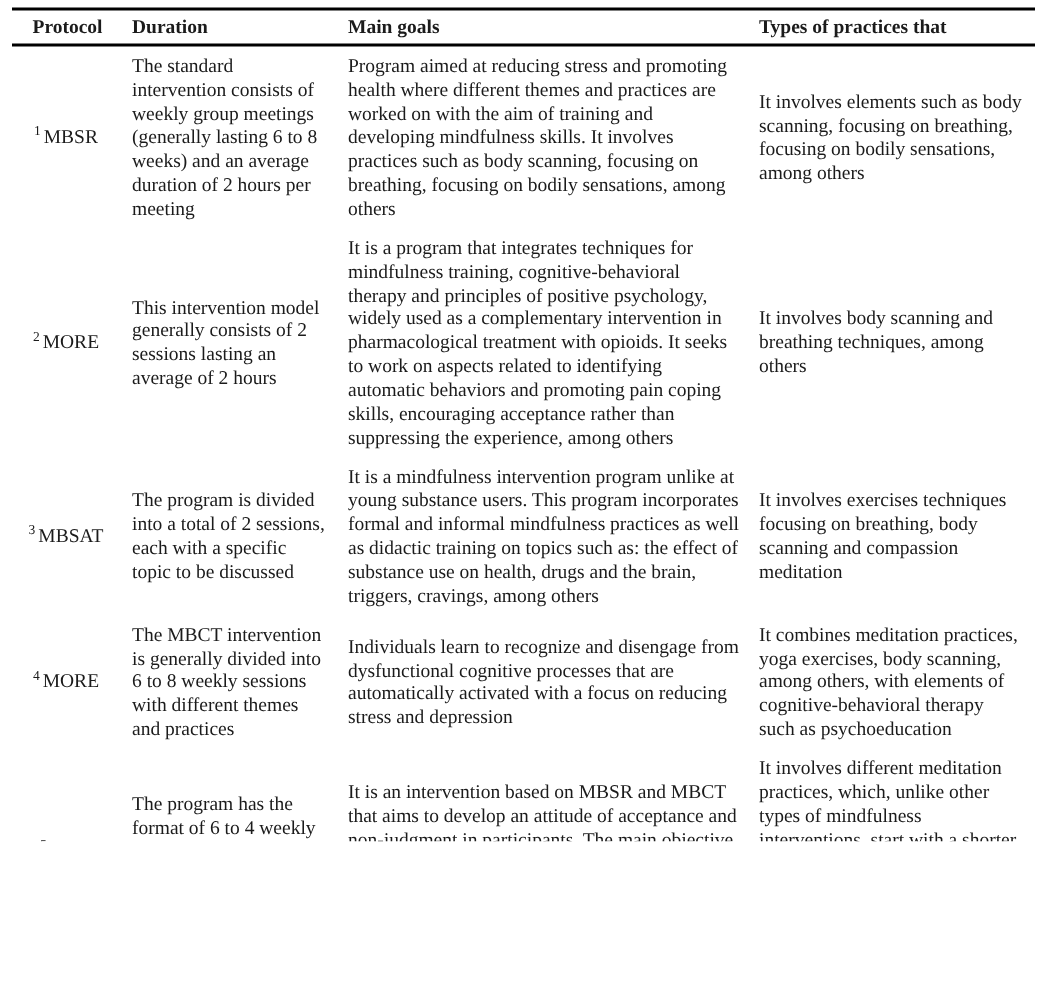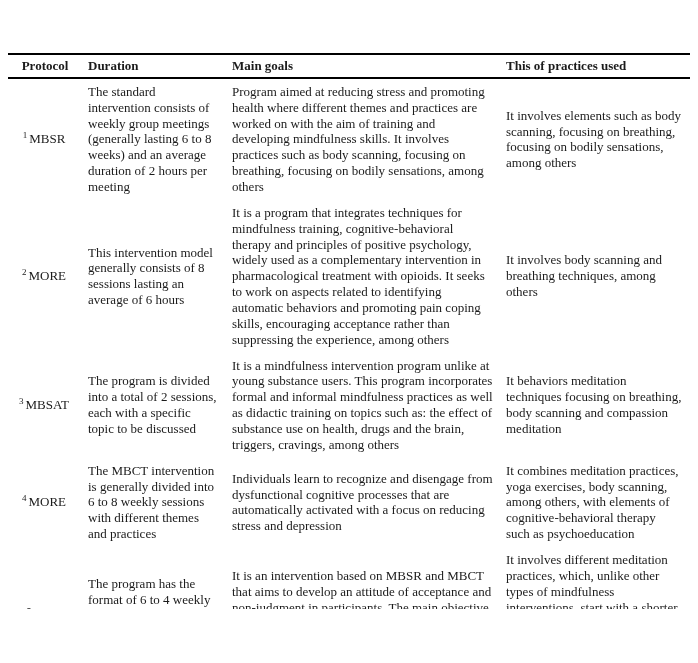--- a/index.html
+++ b/index.html
@@ -8,21 +8,20 @@
     background: #ffffff;
     font-family: "Liberation Serif", "DejaVu Serif", serif;
   }
   .page {
     width: 698px;
     height: 561px;
     background: #ffffff;
     box-sizing: border-box;
     padding: 5px 8px 0 8px;
     overflow: hidden;
-    margin-top: 48px;
   }
   table.protocol-table {
     width: 682px;
     border-collapse: collapse;
     table-layout: fixed;
     border-top: 2px solid #000000;
     color: #1b1b1b;
     font-size: 13px;
     line-height: 1.22;
   }
@@ -73,41 +72,41 @@
       <col class="c-protocol">
       <col class="c-duration">
       <col class="c-goals">
       <col class="c-practices">
     </colgroup>
     <thead>
       <tr>
         <th class="h-protocol">Protocol</th>
         <th>Duration</th>
         <th>Main goals</th>
-        <th>This of practices used</th>
+        <th>Types of practices that</th>
       </tr>
     </thead>
     <tbody>
       <tr>
         <td class="protocol-cell"><span class="sup">1</span><span>MBSR</span></td>
         <td>The standard intervention consists of weekly group meetings (generally lasting 6 to 8 weeks) and an average duration of 2 hours per meeting</td>
         <td>Program aimed at reducing stress and promoting health where different themes and practices are worked on with the aim of training and developing mindfulness skills. It involves practices such as body scanning, focusing on breathing, focusing on bodily sensations, among others</td>
         <td>It involves elements such as body scanning, focusing on breathing, focusing on bodily sensations, among others</td>
       </tr>
       <tr>
         <td class="protocol-cell"><span class="sup">2</span><span>MORE</span></td>
-        <td>This intervention model generally consists of 8 sessions lasting an average of 6 hours</td>
+        <td>This intervention model generally consists of 2 sessions lasting an average of 2 hours</td>
         <td>It is a program that integrates techniques for mindfulness training, cognitive-behavioral therapy and principles of positive psychology, widely used as a complementary intervention in pharmacological treatment with opioids. It seeks to work on aspects related to identifying automatic behaviors and promoting pain coping skills, encouraging acceptance rather than suppressing the experience, among others</td>
         <td>It involves body scanning and breathing techniques, among others</td>
       </tr>
       <tr>
         <td class="protocol-cell"><span class="sup">3</span><span>MBSAT</span></td>
         <td>The program is divided into a total of 2 sessions, each with a specific topic to be discussed</td>
         <td>It is a mindfulness intervention program unlike at young substance users. This program incorporates formal and informal mindfulness practices as well as didactic training on topics such as: the effect of substance use on health, drugs and the brain, triggers, cravings, among others</td>
-        <td>It behaviors meditation techniques focusing on breathing, body scanning and compassion meditation</td>
+        <td>It involves exercises techniques focusing on breathing, body scanning and compassion meditation</td>
       </tr>
       <tr>
         <td class="protocol-cell"><span class="sup">4</span><span>MORE</span></td>
         <td>The MBCT intervention is generally divided into 6 to 8 weekly sessions with different themes and practices</td>
         <td>Individuals learn to recognize and disengage from dysfunctional cognitive processes that are automatically activated with a focus on reducing stress and depression</td>
         <td>It combines meditation practices, yoga exercises, body scanning, among others, with elements of cognitive-behavioral therapy such as psychoeducation</td>
       </tr>
       <tr>
         <td class="protocol-cell"><span class="sup">5</span><span>MAP</span></td>
         <td>The program has the format of 6 to 4 weekly sessions with an average duration of 2.5 hours per meeting</td>

